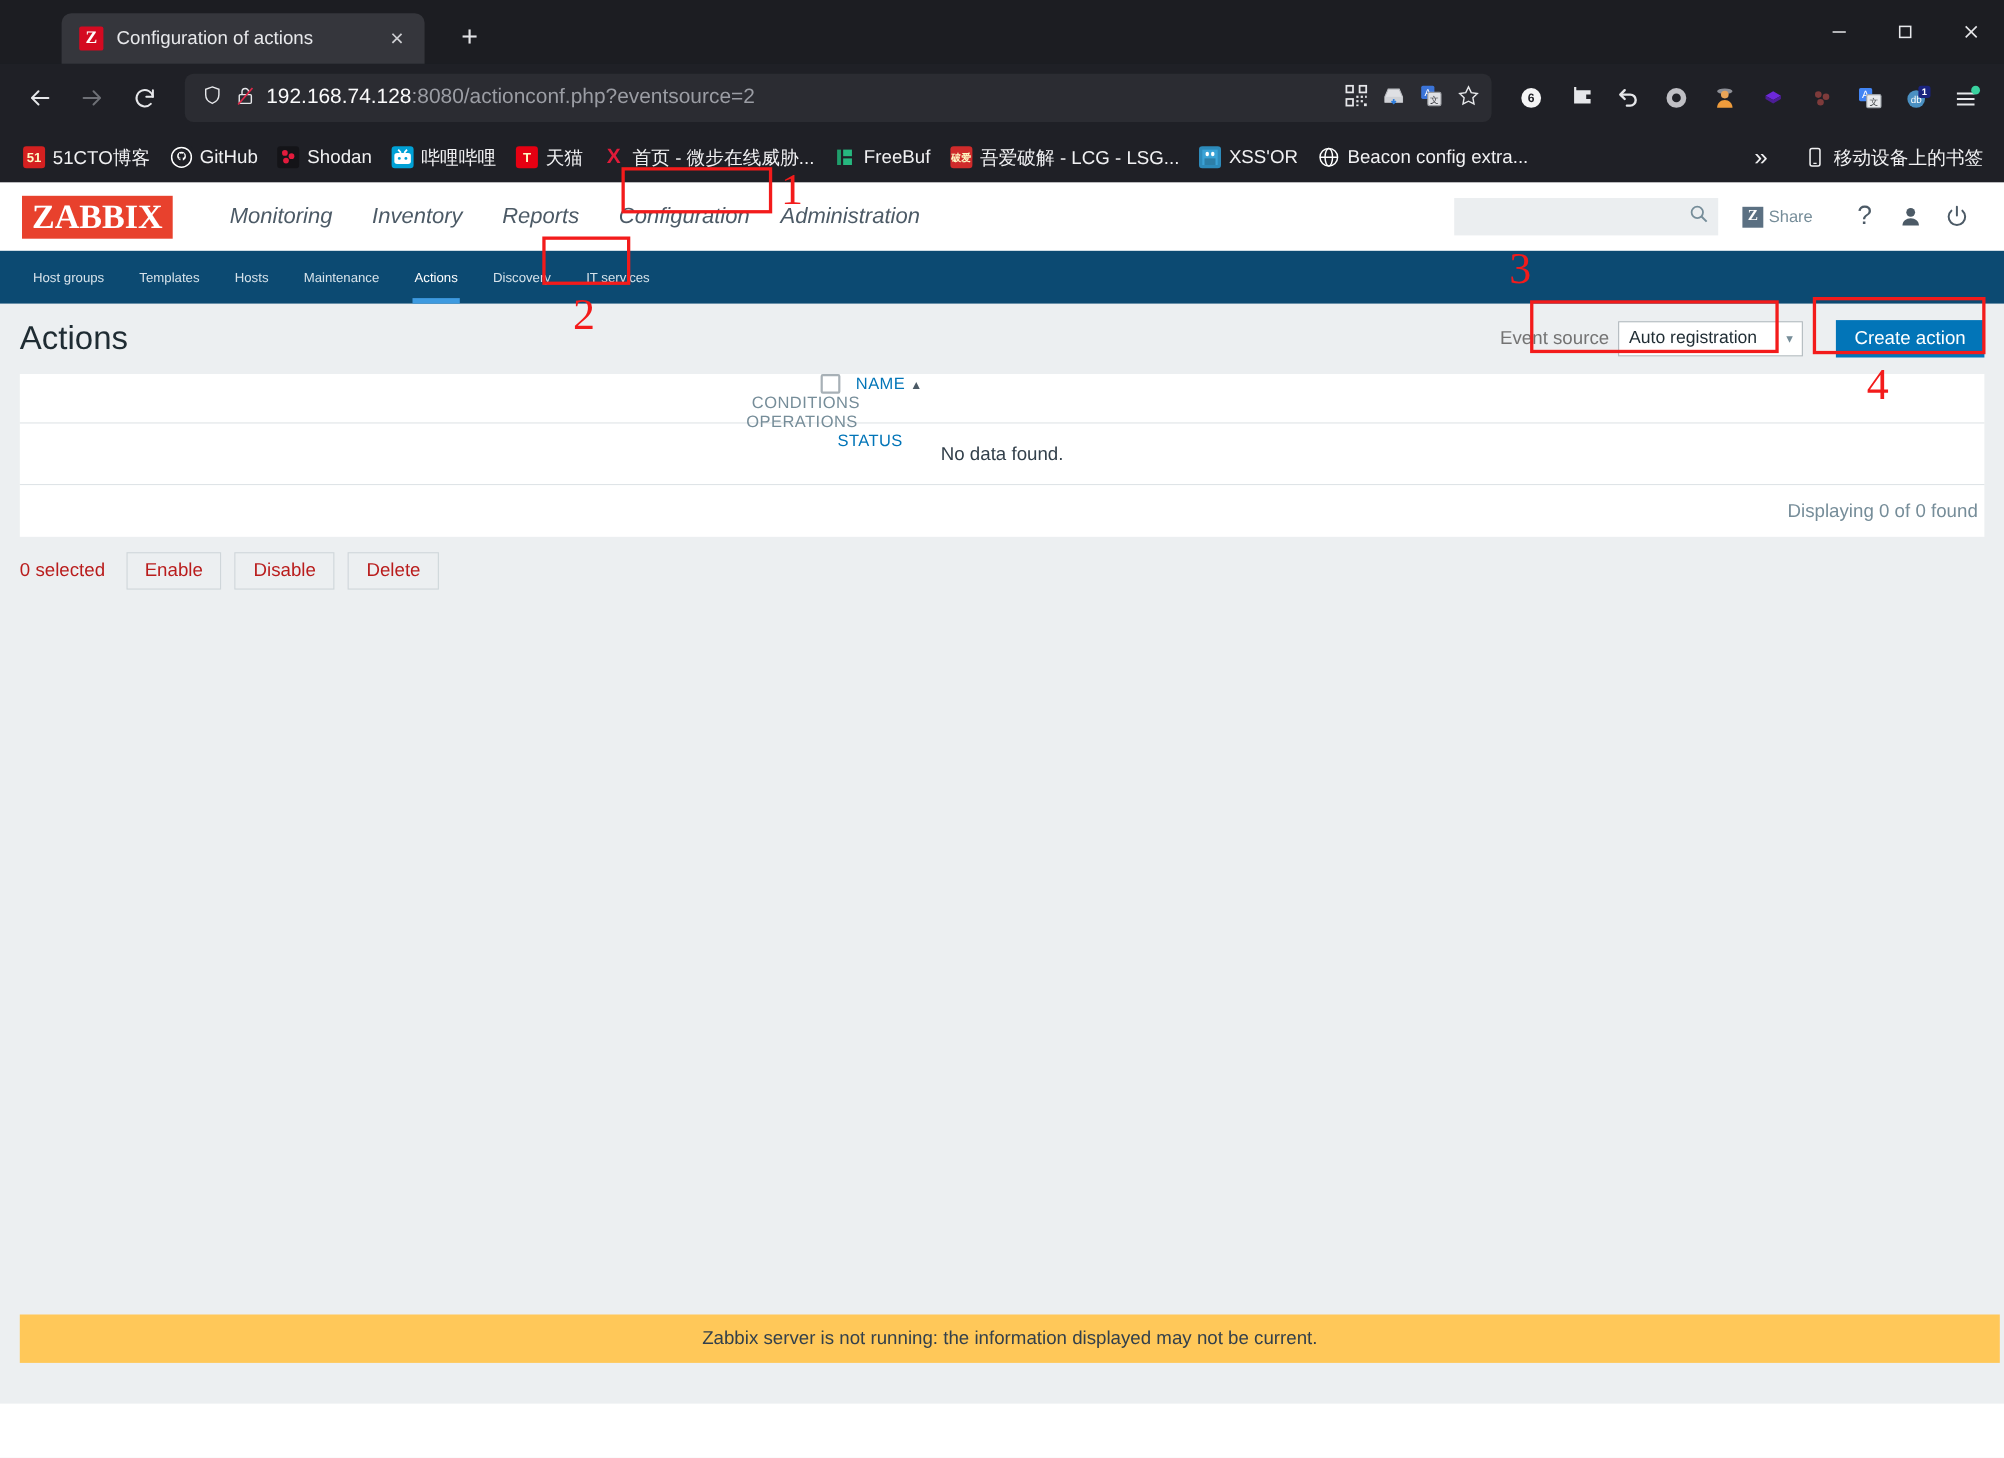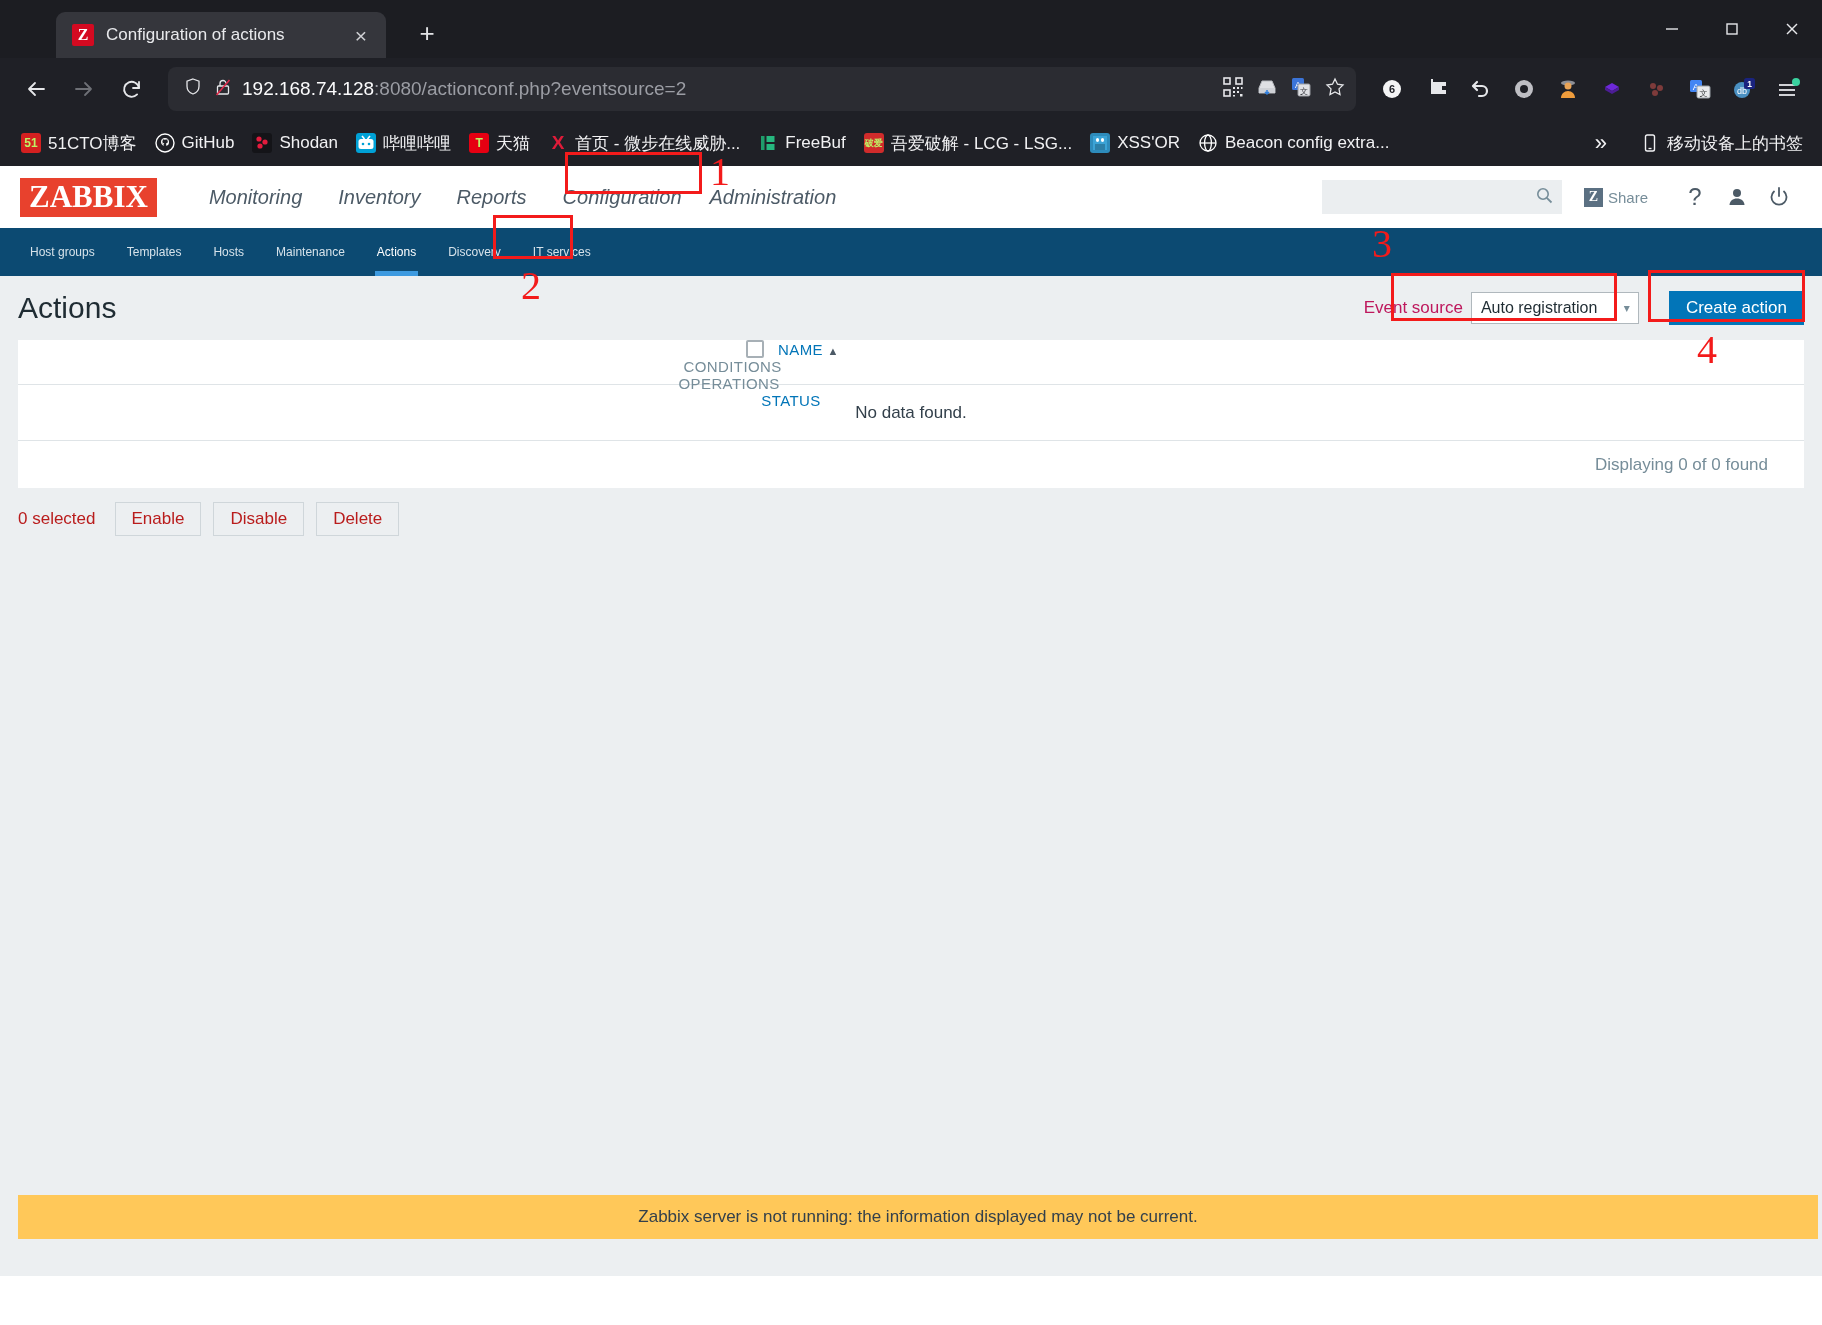--- a/index.html
+++ b/index.html
@@ -119,21 +119,21 @@
     padding: 4px 9px;
     color: #f1f1f3;
     font-size: 17px;
     white-space: nowrap;
     border-radius: 5px;
   }
   .bm-ico {
     width: 20px; height: 20px;
     border-radius: 3px;
     display: flex; align-items: center; justify-content: center;
-    font-size: 12px; font-weight: bold; color: #bef264;
+    font-size: 12px; font-weight: bold; color: #fef9c3;
     flex: none;
   }
   .bm-spacer { flex: 1; }
   .bm-right { display: flex; align-items: center; gap: 12px; }
 
   
   .app { background: #fff; width: 1822px; height: 1073px; position: relative; }
 
   .zheader {
     height: 62px;
@@ -228,21 +228,21 @@
     display: flex; align-items: center;
     position: relative;
   }
   .zpage-title {
     font-size: 30px; color: #1f2c33; font-weight: normal;
   }
   .zpage-head-right {
     margin-left: auto;
     display: flex; align-items: center; gap: 0px;
   }
-  .zlabel { font-size: 17px; color: #be185d; margin-right: 8px; }
+  .zlabel { font-size: 17px; color: #737373; margin-right: 8px; }
   .zselect {
     width: 168px; height: 32px;
     background: #fff;
     border: 1px solid #b0b8bd;
     display: flex; align-items: center;
     padding: 0 8px 0 9px;
     font-size: 16px; color: #1f2c33;
     position: relative;
   }
   .zselect .caret {
@@ -288,21 +288,21 @@
 
   .znodata {
     height: 56px;
     display: flex; align-items: center; justify-content: center;
     font-size: 17px; color: #33404b;
     border-bottom: 1px solid #dfe4e7;
   }
   .zfoot-count {
     height: 47px;
     display: flex; align-items: center; justify-content: flex-end;
-    padding-right: 36px;
+    padding-right: 6px;
     font-size: 17px; color: #768d99;
   }
 
   .zactions-bar {
     display: flex; align-items: center;
     gap: 12px;
     height: 62px;
     padding-left: 0px;
   }
   .zsel-count { font-size: 17px; color: #b91c1c; margin-right: 7px; }

